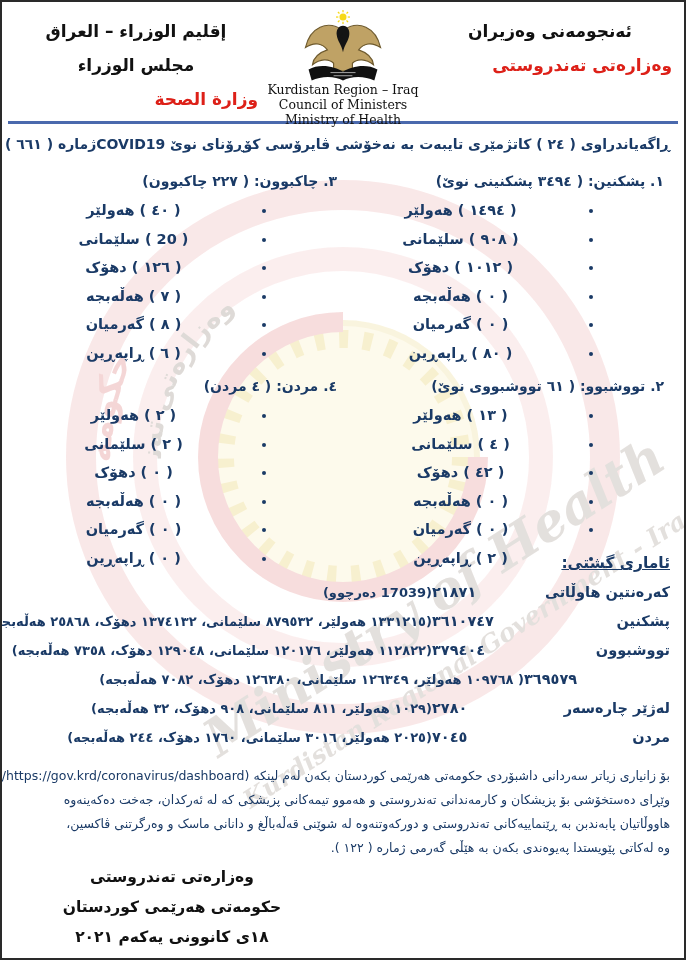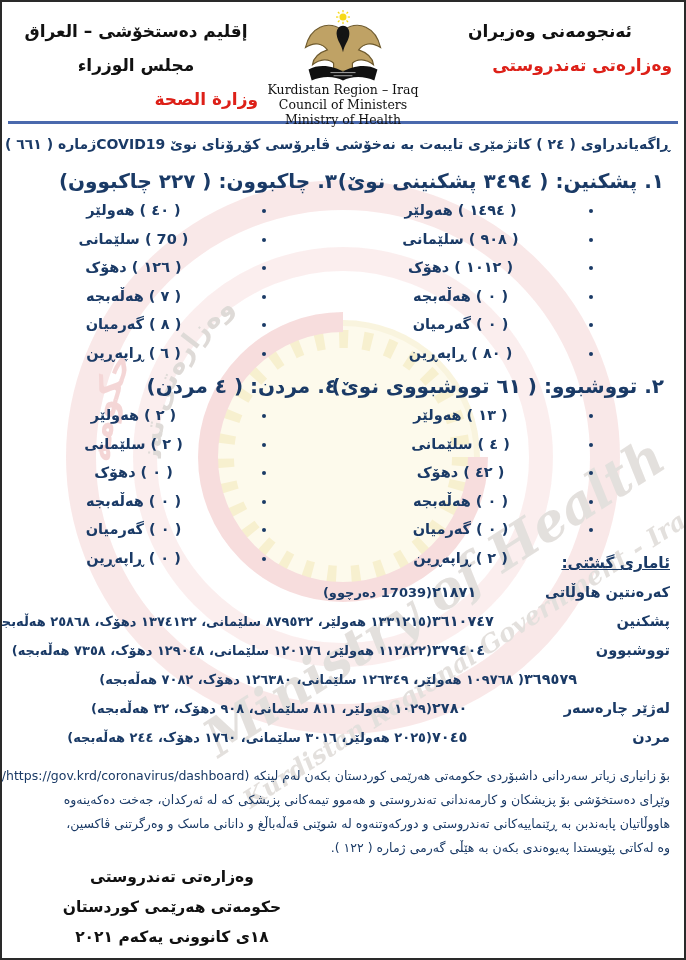--- a/index.html
+++ b/index.html
@@ -20,21 +20,21 @@
   .hdr-center svg{display:block;margin:0 auto;}
   .hdr-en{font-family:"DejaVu Serif",serif;color:#111;font-size:12.5px;line-height:15px;white-space:nowrap;}
   .blue-rule{position:absolute;top:119px;right:6px;left:6px;height:3px;background:#4a69ad;z-index:1;}
   
   .title-row{position:absolute;top:134px;right:14px;left:14px;display:flex;align-items:center;z-index:2;}
   .doc-title{flex:1;text-align:left;font-weight:bold;font-size:14px;white-space:nowrap;}
   .doc-number{width:86px;text-align:center;font-weight:bold;font-size:14px;white-space:nowrap;}
   
   .cols{position:absolute;top:164px;right:14px;left:14px;display:flex;z-index:2;}
   .col{width:50%;}
-  .sec-heading{font-weight:bold;font-size:20px;line-height:26px;margin:2px 6px 2px 0;white-space:nowrap;}
+  .sec-heading{font-weight:bold;font-size:14px;line-height:26px;margin:2px 6px 2px 0;white-space:nowrap;}
   .sec-list{margin:0;padding:0 92px 0 0;list-style:disc;text-align:center;}
   .sec-list li{font-weight:bold;font-size:14.5px;height:28.5px;line-height:28.5px;white-space:nowrap;}
   .sec-gap{height:4px;}
   
   .summary{position:absolute;top:552px;right:14px;left:14px;z-index:2;}
   .sum-heading{font-weight:bold;font-size:15.5px;text-decoration:underline;margin-bottom:6px;white-space:nowrap;}
   .sum-row{display:grid;grid-template-columns:146px 92px 1fr;height:29px;line-height:29px;align-items:center;}
   .sum-label{font-weight:bold;font-size:14.5px;text-align:right;white-space:nowrap;}
   .sum-total{font-weight:bold;font-size:14.5px;text-align:left;white-space:nowrap;}
   .sum-detail{font-weight:bold;font-size:13px;text-align:right;white-space:nowrap;}
@@ -105,21 +105,21 @@
               <line x1="48" y1="84" x2="72" y2="84"></line>
           </g>
         </g>
       </svg>
       <div class="hdr-en">Kurdistan Region – Iraq</div>
       <div class="hdr-en">Council of Ministers</div>
       <div class="hdr-en">Ministry of Health</div>
     </div>
 
     <div class="hdr-col">
-      <div class="hdr-line">إقليم دەستخۆشی – العراق</div>
+      <div class="hdr-line">إقليم الوزراء – العراق</div>
       <div class="hdr-line">مجلس الوزراء</div>
       <div class="hdr-line red">وزارة الصحة</div>
     </div>
   </div>
 
   <div class="blue-rule"></div>
 
   <div class="title-row">
     <div class="doc-title">ڕاگەیاندراوی ( ٢٤ ) کاتژمێری تایبەت بە نەخۆشی ڤایرۆسی کۆڕۆنای نوێ COVID19</div>
     <div class="doc-number">ژماره ( ٦٦١ )</div>
@@ -146,21 +146,21 @@
         <li>( ٠ ) هەڵەبجە</li>
         <li>( ٠ ) گەرمیان</li>
         <li>( ٢ ) ڕاپەڕین</li>
       </ul>
     </div>
 
     <div class="col">
       <div class="sec-heading">٣. چاکبوون: ( ٢٢٧ چاکبوون)</div>
       <ul class="sec-list">
         <li>( ٤٠ ) هەولێر</li>
-        <li>( 70 ) سلێمانی</li>
+        <li>( 20 ) سلێمانی</li>
         <li>( ١٢٦ ) دهۆک</li>
         <li>( ٧ ) هەڵەبجە</li>
         <li>( ٨ ) گەرمیان</li>
         <li>( ٦ ) ڕاپەڕین</li>
       </ul>
       <div class="sec-gap"></div>
       <div class="sec-heading">٤. مردن: ( ٤ مردن)</div>
       <ul class="sec-list">
         <li>( ٢ ) هەولێر</li>
         <li>( ٢ ) سلێمانی</li>

